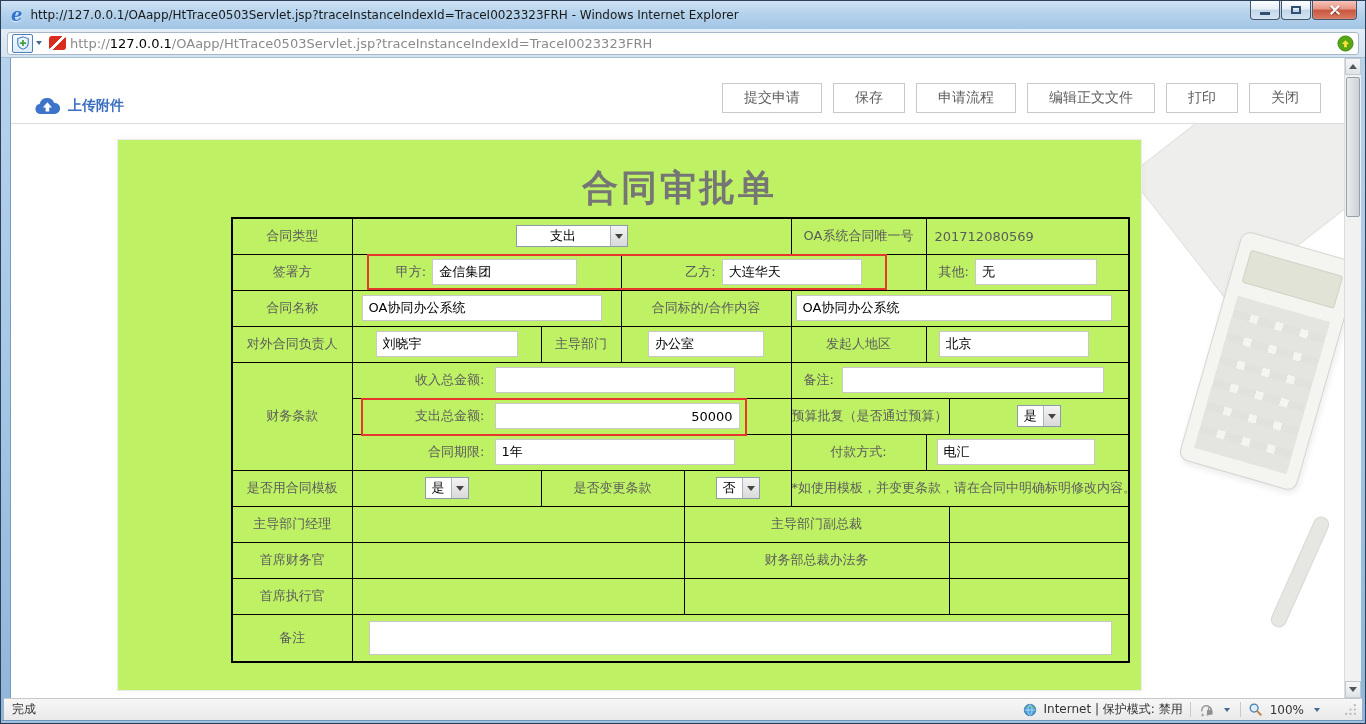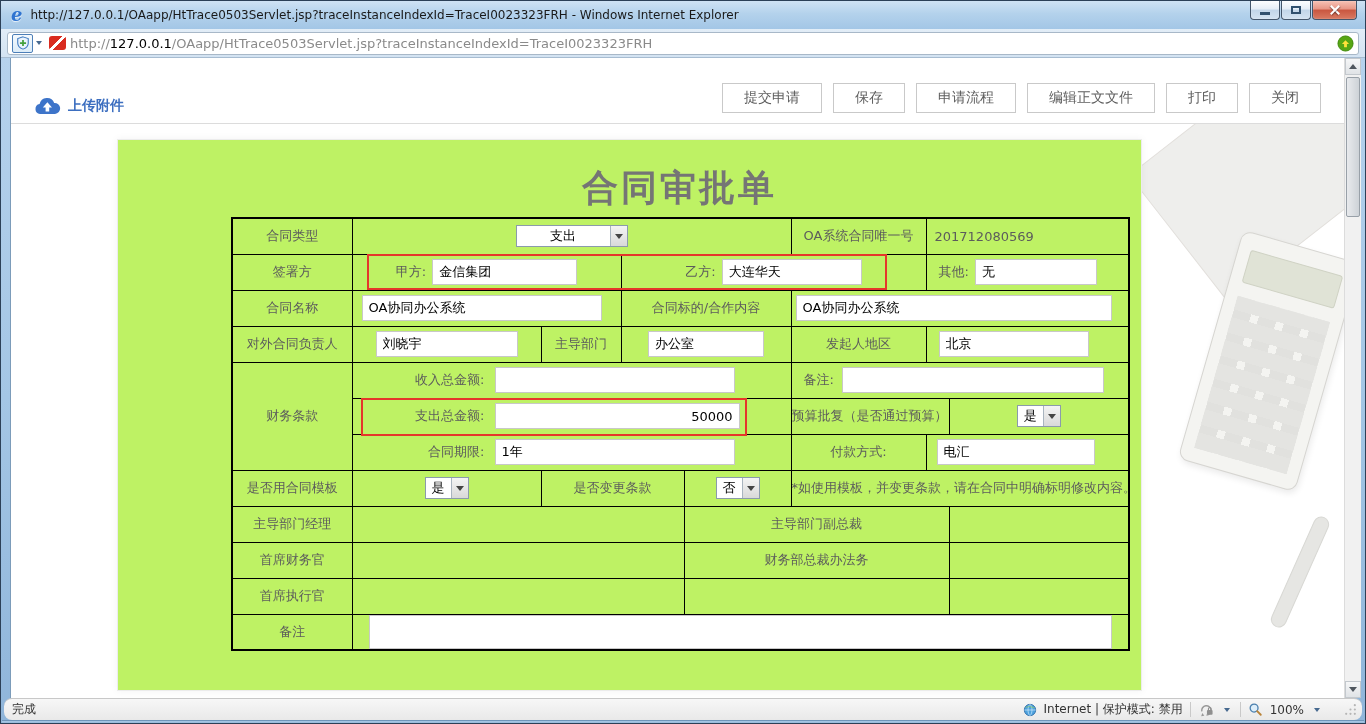--- a/index.html
+++ b/index.html
@@ -67,21 +67,21 @@
   background:#e6e6e3; border:1px solid #d8d8d4; border-radius:8px; }
 
 
 .card { position:absolute; left:106px; top:81px; width:1025px; height:552px; background:#bef264;
   border:1px solid #ececec; box-shadow:0 0 8px rgba(0,0,0,.05); }
 .form-title { position:absolute; left:113px; top:24px; width:897px; text-align:center;
   font-size:36px; font-weight:600; color:#757575; letter-spacing:3px; }
 .table-wrap { position:absolute; left:113px; top:77px; width:897px; }
 table.frm { border-collapse:collapse; table-layout:fixed; width:897px; border:2px solid #000;padding-left:36px; }
 table.frm td { border:1px solid #000; font-size:13px; color:#5c5c5c; overflow:hidden; white-space:nowrap; }
-table.frm tr { height:36px; } table.frm tr.tall { height:36px; }
+table.frm tr { height:36px; } table.frm tr.tall { height:48px; }
 td.lbl { text-align:center; }
 td.center { text-align:center; }
 .inp { border:1px solid #c8c8c8; background:#fff; height:26px; font-size:13px; color:#000;
   padding:0 6px; font-family:inherit; vertical-align:middle; }
 .inp.ta-r { text-align:right; }
 .flexrow { display:flex; align-items:center; }
 .rlabel { width:132px; text-align:right; margin-right:10px; flex:0 0 auto; color:#5c5c5c; }
 .pairc { justify-content:center; } .pairc .plab { margin-right:6px; color:#5c5c5c; }
 .val-black { color:#000; padding-left:8px; }
 .sel { display:inline-flex; align-items:center; border:1px solid #8b9bab; background:#fff; height:22px; vertical-align:middle; cursor:default; }
@@ -100,21 +100,21 @@
 .sb-btn { height:17px; background:linear-gradient(180deg,#f5f6f7,#e0e3e6); border:1px solid #c3c8cd;
   display:flex; align-items:center; justify-content:center; }
 .sb-up { width:0; height:0; border-left:4px solid transparent; border-right:4px solid transparent; border-bottom:5px solid #4f565e; }
 .sb-dn { width:0; height:0; border-left:4px solid transparent; border-right:4px solid transparent; border-top:5px solid #4f565e; }
 .sb-track { flex:1; position:relative; }
 .sb-thumb { position:absolute; left:1px; right:1px; top:2px; height:140px; border:1px solid #98a0a8;
   border-radius:2px; background:linear-gradient(90deg,#e8eaed,#cdd2d7); }
 
 
 .statusbar { height:22px; background:linear-gradient(180deg,#f7f7f7,#e9e9e9); border-top:1px solid #c8c8c8;
-  display:flex; align-items:center; font-size:12px; color:#333; padding:0 4px 0 8px; margin:0 3px;border-radius:8px; }
+  display:flex; align-items:center; font-size:12px; color:#333; padding:0 4px 0 8px; margin:0 3px; }
 .sb-left { flex:1; }
 .sb-right { display:flex; align-items:center; gap:7px; }
 .vsep { width:1px; height:15px; background:#c9c9c9; }
 .zone-text,.zoom-text { white-space:nowrap; }
 .grip { margin-left:14px; width:14px; height:14px; }
 .bottom-frame { height:5px; background:linear-gradient(180deg,#a9c9e6,#7fa6cc); border-top:1px solid #6f95ba; margin:0 1px; }
 .icon { display:inline-block; line-height:0; }
 </style>
 </head>
 <body>

